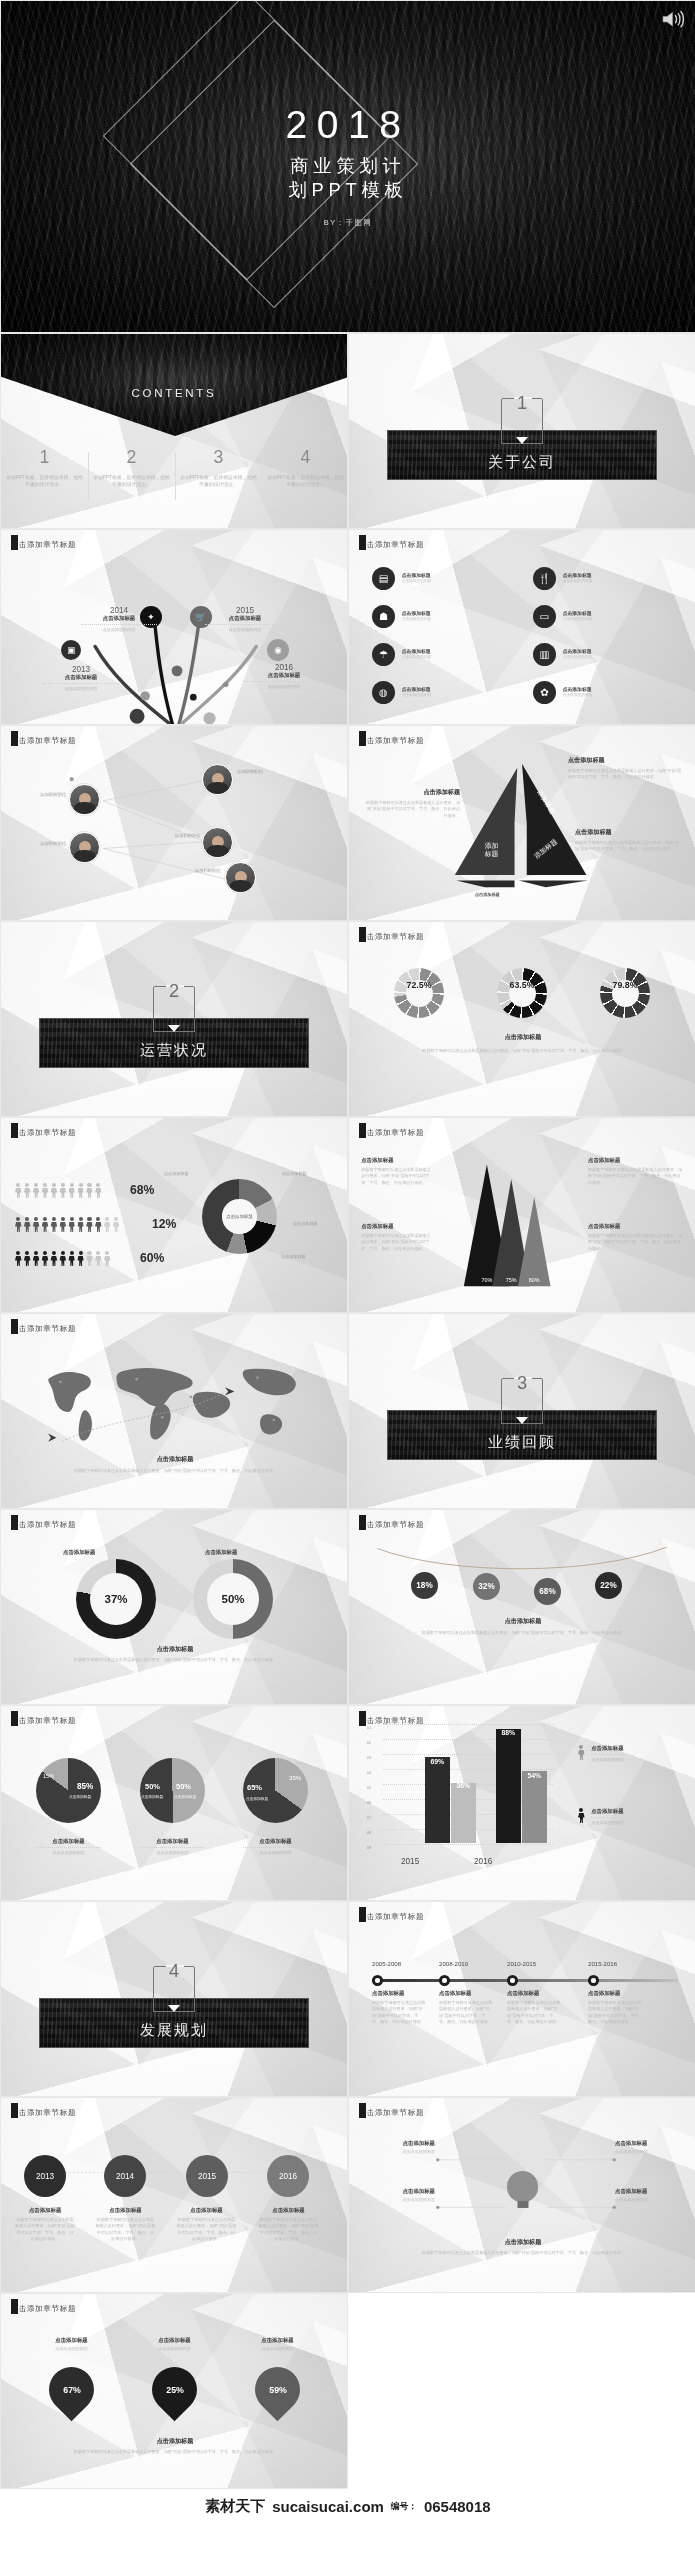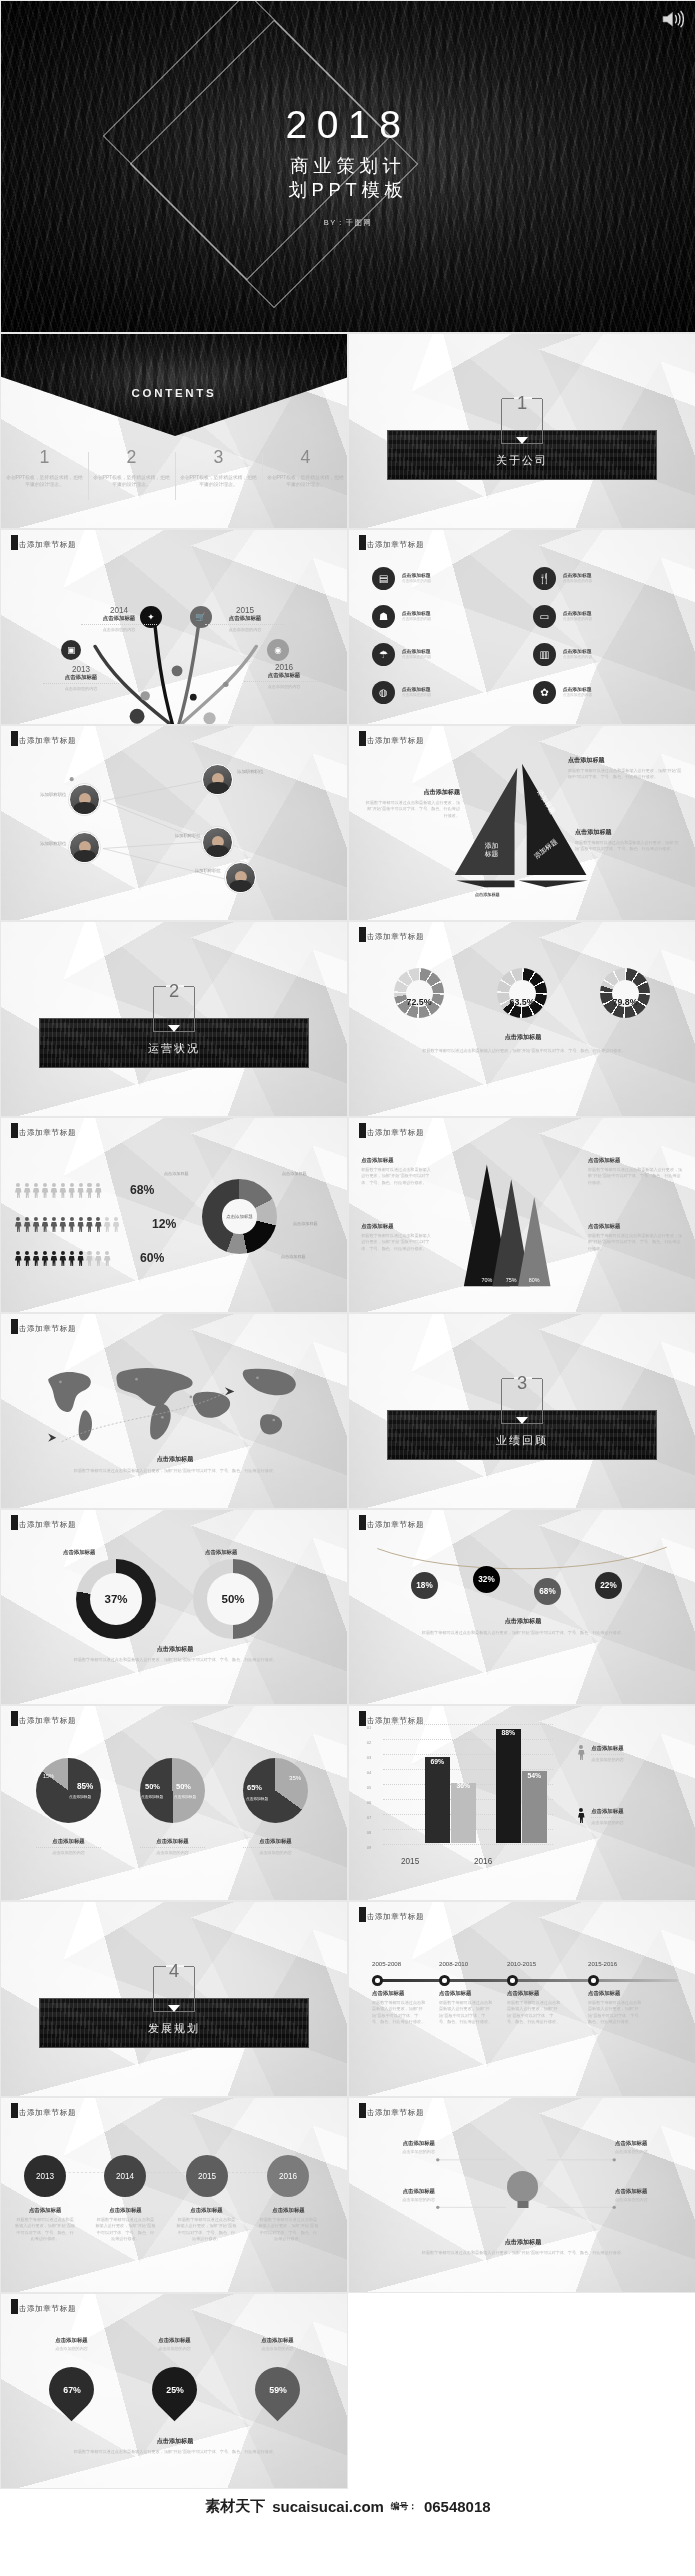--- a/index.html
+++ b/index.html
@@ -91,21 +91,21 @@
   .cover-by { font-size:7.5px; letter-spacing:1.4px; margin-top:15px; color:#ddd; }
   .speaker-icon { position:absolute; right:11px; top:8.2px; width:23px; height:20.4px; }
 
   
   .contents-wrap { position:absolute; inset:0; }
   .chevron-dark {
     position:absolute; left:0; top:0; width:348px; height:102px;
     clip-path: polygon(0 0, 100% 0, 100% 42%, 50% 100%, 0 42%);
   }
   .contents-title { position:absolute; width:100%; top:53px; text-align:center;
-    color:#f2f2f2; font-size:11.5px; letter-spacing:2.7px;font-weight:bold; }
+    color:#f2f2f2; font-size:11.5px; letter-spacing:2.7px; }
   .contents-cols { position:absolute; top:115px; left:0; width:348px;
     display:flex; }
   .ccol { flex:1; text-align:center; padding:0 4.1px; position:relative; }
   .ccol + .ccol::before { content:""; position:absolute; left:0; top:2.7px;
     width:0.7px; height:48px; background:#dcdcdc; }
   .cnum { font-size:17.7px; color:#8c8c8c; font-weight:300; line-height:1; }
   .ctxt { font-size:4.8px; color:#b4b4b4; line-height:1.55; margin-top:6.8px; }
 
   
   .sec-wrap { position:absolute; inset:0; }
@@ -119,21 +119,21 @@
     height:1.4px; background:transparent;
     border-top:1.4px solid #777; }
   .sec-bracket .topgap::after{ content:""; position:absolute; left:12.2px; top:-1.4px;
     width:17.7px; height:1.4px; background:#f5f5f5; }
   .sec-num { position:absolute; left:50%; top:58px; transform:translateX(-50%);
     font-size:18.3px; color:#6f6f6f; font-weight:300; z-index:3; }
   .sec-tri { position:absolute; left:50%; top:103px; transform:translateX(-50%);
     width:0;height:0;border-left:6.1px solid transparent;border-right:6.1px solid transparent;
     border-top:7.5px solid #fff; z-index:4; }
   .sec-label { position:absolute; width:100%; top:119px; text-align:center;
-    color:#f0f0f0; font-size:11px; letter-spacing:2px; z-index:4; }
+    color:#f0f0f0; font-size:15px; letter-spacing:2px; z-index:4; }
 
   
   .s-head { position:absolute; left:9.5px; top:9.5px; display:flex; align-items:center; gap:5.4px; }
   .s-head .bar { width:7.5px; height:14.3px; background:#1b1b1b; }
   .s-head .txt { font-size:7.5px; color:#4a4a4a; letter-spacing:0.7px; }
 
   .tiny { font-size:4.1px; color:#b9b9b9; line-height:1.6; }
   .tiny2 { font-size:4.4px; color:#9a9a9a; line-height:1.6; }
   .lbl-t { font-size:5.4px; color:#3c3c3c; font-weight:bold; }
   .lbl-s { font-size:4.1px; color:#b5b5b5; }
@@ -155,21 +155,21 @@
     background:linear-gradient(160deg,#6d6d6d,#3b3b3b); border:1.4px solid #fff;
     box-shadow:0 0 0 0.7px #dcdcdc; }
   .avatar .face { position:absolute; left:50%; top:26%; transform:translateX(-50%);
     width:42%; height:42%; border-radius:50%; background:#c8a98f; }
   .avatar .body { position:absolute; left:50%; bottom:-6%; transform:translateX(-50%);
     width:78%; height:48%; border-radius:44% 44% 0 0; background:#2b2b2b; }
 
   
   .gauge { position:absolute; width:50px; height:50px; border-radius:50%; }
   .gauge .hole { position:absolute; inset:11.5px; border-radius:50%; background:#f8f8f8;
-    display:flex; align-items:flex-end; justify-content:center; }
+    display:flex; align-items:flex-start; justify-content:center; }
   .gauge .notch { position:absolute; inset:0; border-radius:50%;
     background:repeating-conic-gradient(rgba(248,248,248,1) 0 4deg, rgba(0,0,0,0) 4deg 30deg); }
   .gval { font-size:8.8px; color:#222; font-weight:bold; }
 
   
   .people { display:flex; gap:1.4px; align-items:flex-end; }
   .pman { width:7.5px; height:15px; position:relative; flex:0 0 auto; }
   .pman::before { content:""; position:absolute; left:50%; top:0; transform:translateX(-50%);
     width:4.1px;height:4.1px;border-radius:50%; background:currentColor; }
   .pman::after { content:""; position:absolute; left:50%; top:4.8px; transform:translateX(-50%);
@@ -707,21 +707,21 @@
       <div class="s-head">
         <div class="bar"></div>
         <div class="txt">点击添加章节标题</div>
       </div>
       <svg style="position:absolute;left:27px;top:33px" width="292" height="41" viewBox="0 0 430 60">
         <path d="M2 8 C 110 48, 320 48, 428 6" stroke="#b9a98e" stroke-width="1.4" fill="none"></path>
       </svg>
       <div class="badge" style="left:62px;top:62px;background:#3a3a3a">
           <span>18%</span>
         </div>
-      <div class="badge" style="left:124px;top:56px;background:#000000">
+      <div class="badge" style="left:124px;top:63px;background:#737373">
           <span>32%</span>
         </div>
       <div class="badge" style="left:185px;top:68px;background:#5d5d5d">
           <span>68%</span>
         </div>
       <div class="badge" style="left:246px;top:62px;background:#2b2b2b">
           <span>22%</span>
         </div>
       <div style="position:absolute;left:0;top:107px;width:348px;text-align:center;font-size:6.1px;font-weight:bold;color:#333">点击添加标题</div>
       <div class="tiny" style="position:absolute;left:42px;top:120px;width:265px;text-align:center">标题数字等都可以通过点击和重新输入进行更改，顶部“开始”面板中可以对字体、字号、颜色、行距等进行修改。</div>

